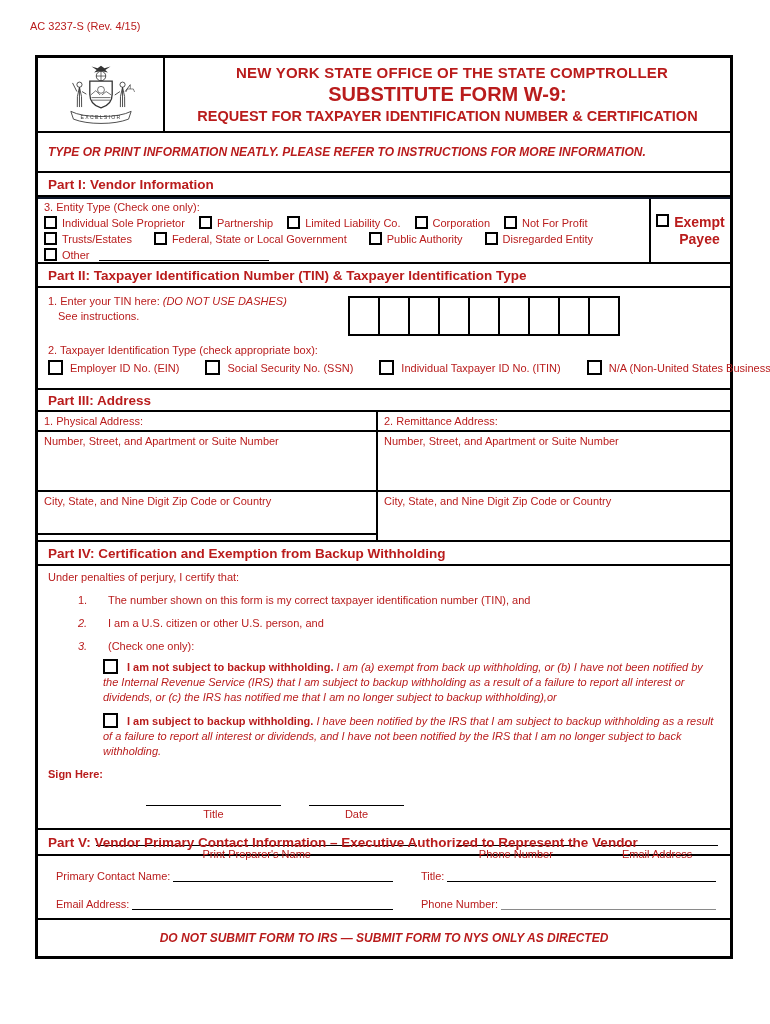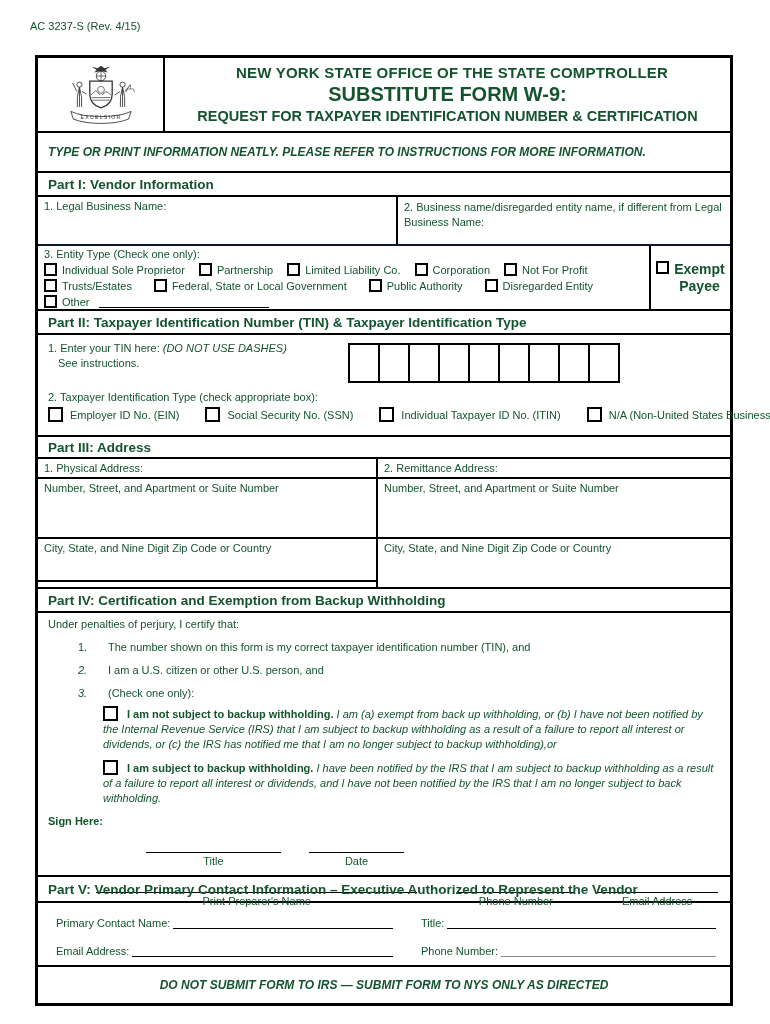--- a/index.html
+++ b/index.html
@@ -1,19 +1,19 @@
 <!DOCTYPE html>
 <html><head>
 <meta charset="utf-8">
 <style>
   * { margin:0; padding:0; box-sizing:border-box; }
   html,body { background:#e8e8e8; }
   .page {
     position:relative; width:770px; height:1024px; background:#ffffff;
-    font-family:"Liberation Sans","DejaVu Sans",sans-serif; color:#14532d;
+    font-family:"Liberation Sans","DejaVu Sans",sans-serif; color:#b91c1c;
     overflow:hidden; margin:0 auto;
   }
   .form-number { position:absolute; left:30px; top:20px; font-size:11px; }
   .form-doc { position:absolute; left:35px; top:55px; width:698px; border:3px solid #000; background:#fff; }
 
   
   .hdr-row { display:flex; height:73px; }
   .logo-cell { width:127px; border-right:2px solid #000; display:flex; align-items:center; justify-content:center; }
   .title-cell { flex:1; display:flex; flex-direction:column; align-items:center; justify-content:center; line-height:1.25; }
   .title-agency { font-size:15px; font-weight:bold; letter-spacing:.2px;padding-left:9px; }
@@ -131,24 +131,20 @@
       <div class="title-cell">
         <div class="title-agency">NEW YORK STATE OFFICE OF THE STATE COMPTROLLER</div>
         <div class="title-main">SUBSTITUTE FORM W-9:</div>
         <div class="title-sub">REQUEST FOR TAXPAYER IDENTIFICATION NUMBER &amp; CERTIFICATION</div>
       </div>
     </div>
 
     <div class="instruction-row">TYPE OR PRINT INFORMATION NEATLY.  PLEASE REFER TO INSTRUCTIONS FOR MORE INFORMATION.</div>
 
     <div class="part-hdr ph26">Part I: Vendor Information</div>
-    <div class="p1-fields">
-      <div class="p1-cell1 lbl">1. Legal Business Name:</div>
-      <div class="p1-cell2 lbl">2. Business name/disregarded entity name, if different from Legal Business Name:</div>
-    </div>
 
     <div class="entity-row">
       <div class="entity-main">
         <div class="lbl">3. Entity Type (Check one only):</div>
         <div class="ent-line">
           <span class="cb-item">
               <span class="cb"></span>
               <span>Individual Sole Proprietor</span>
             </span>
           <span class="cb-item">

